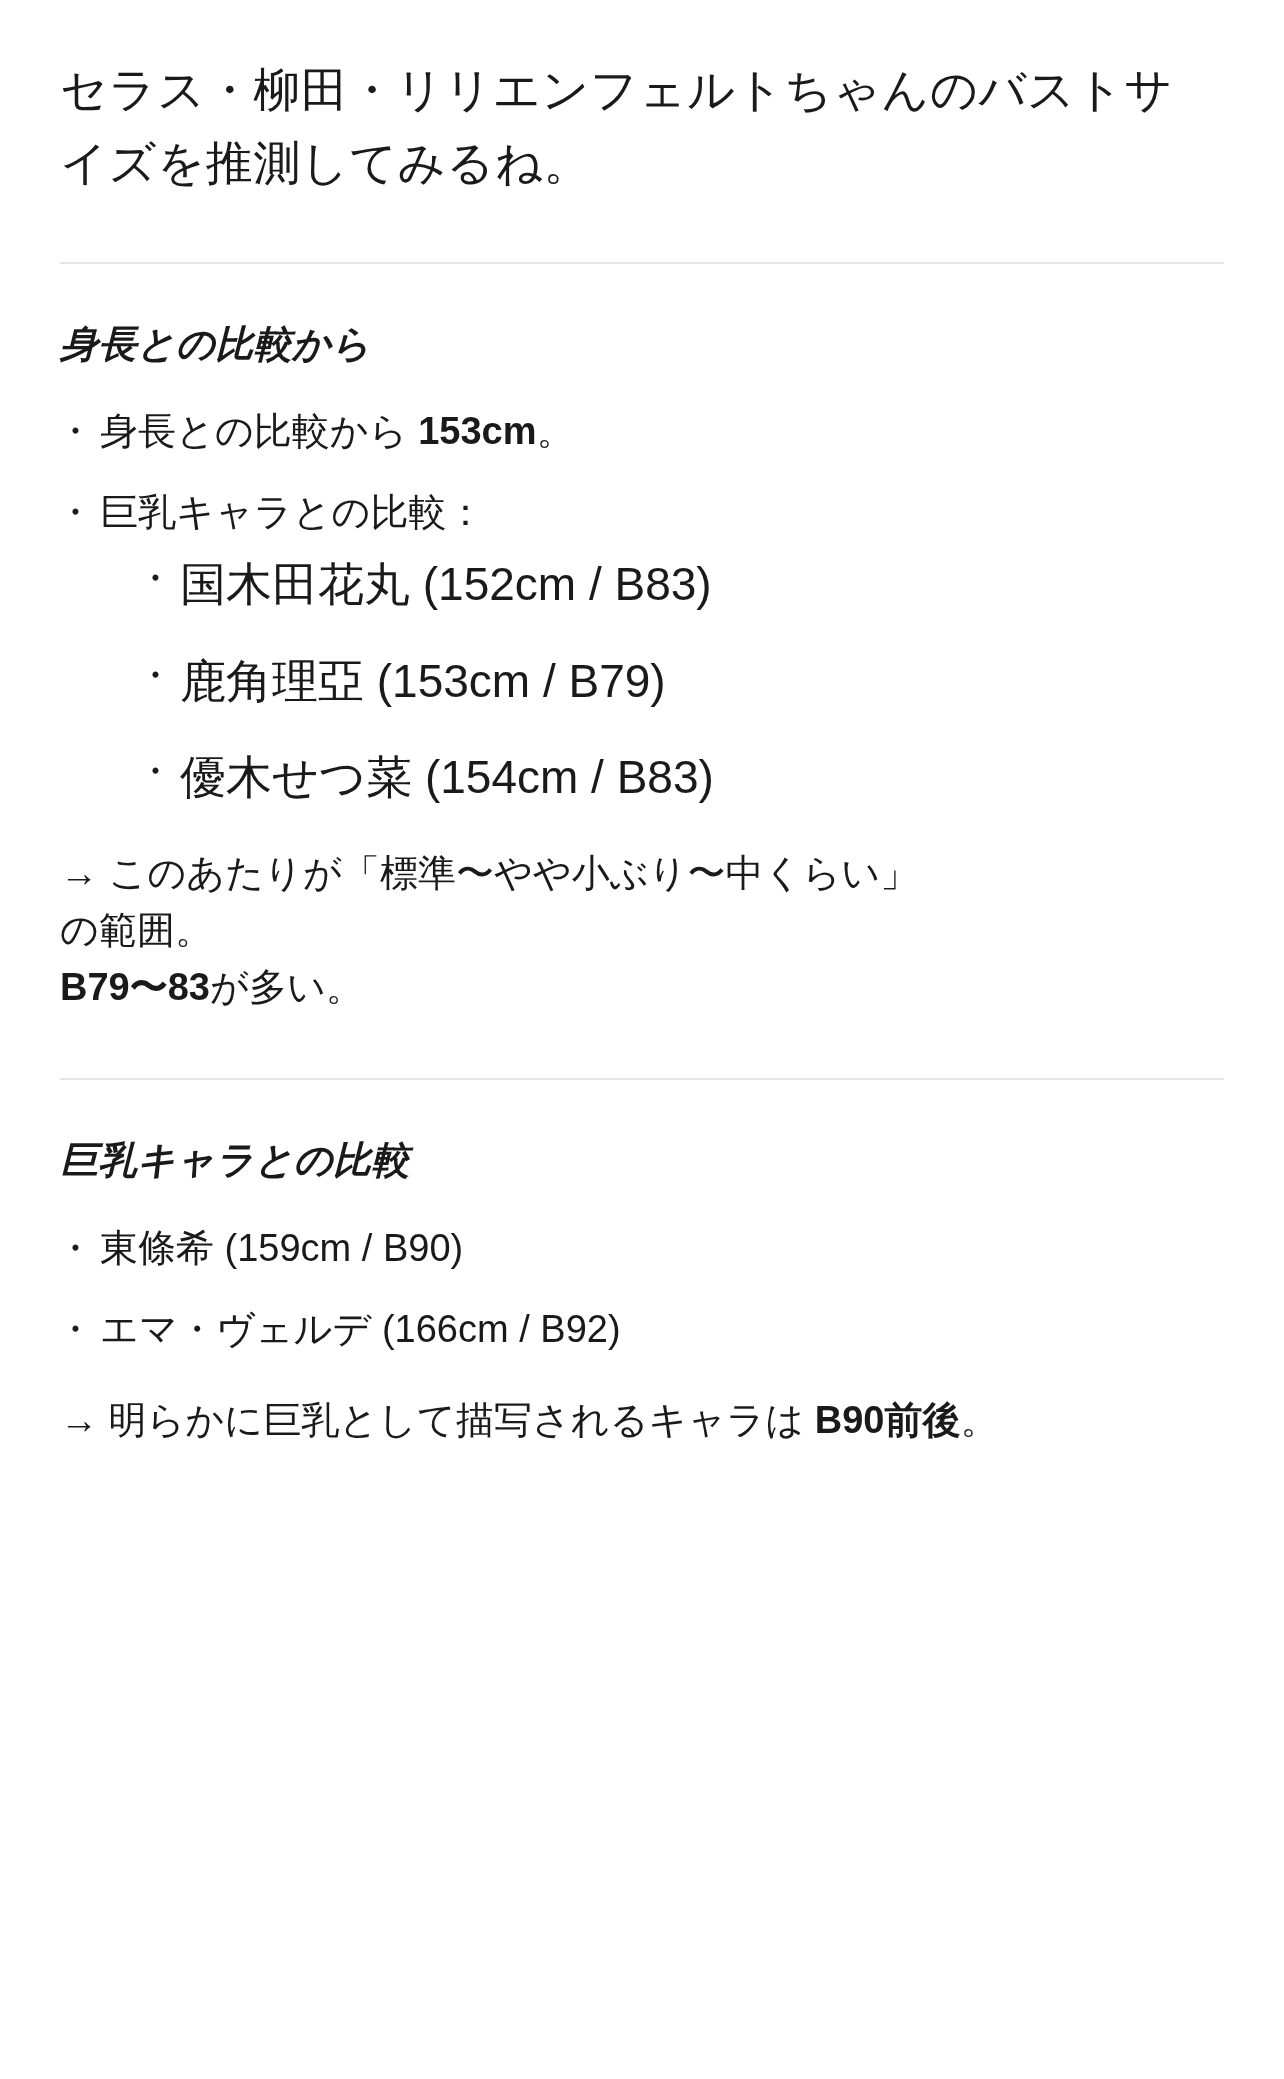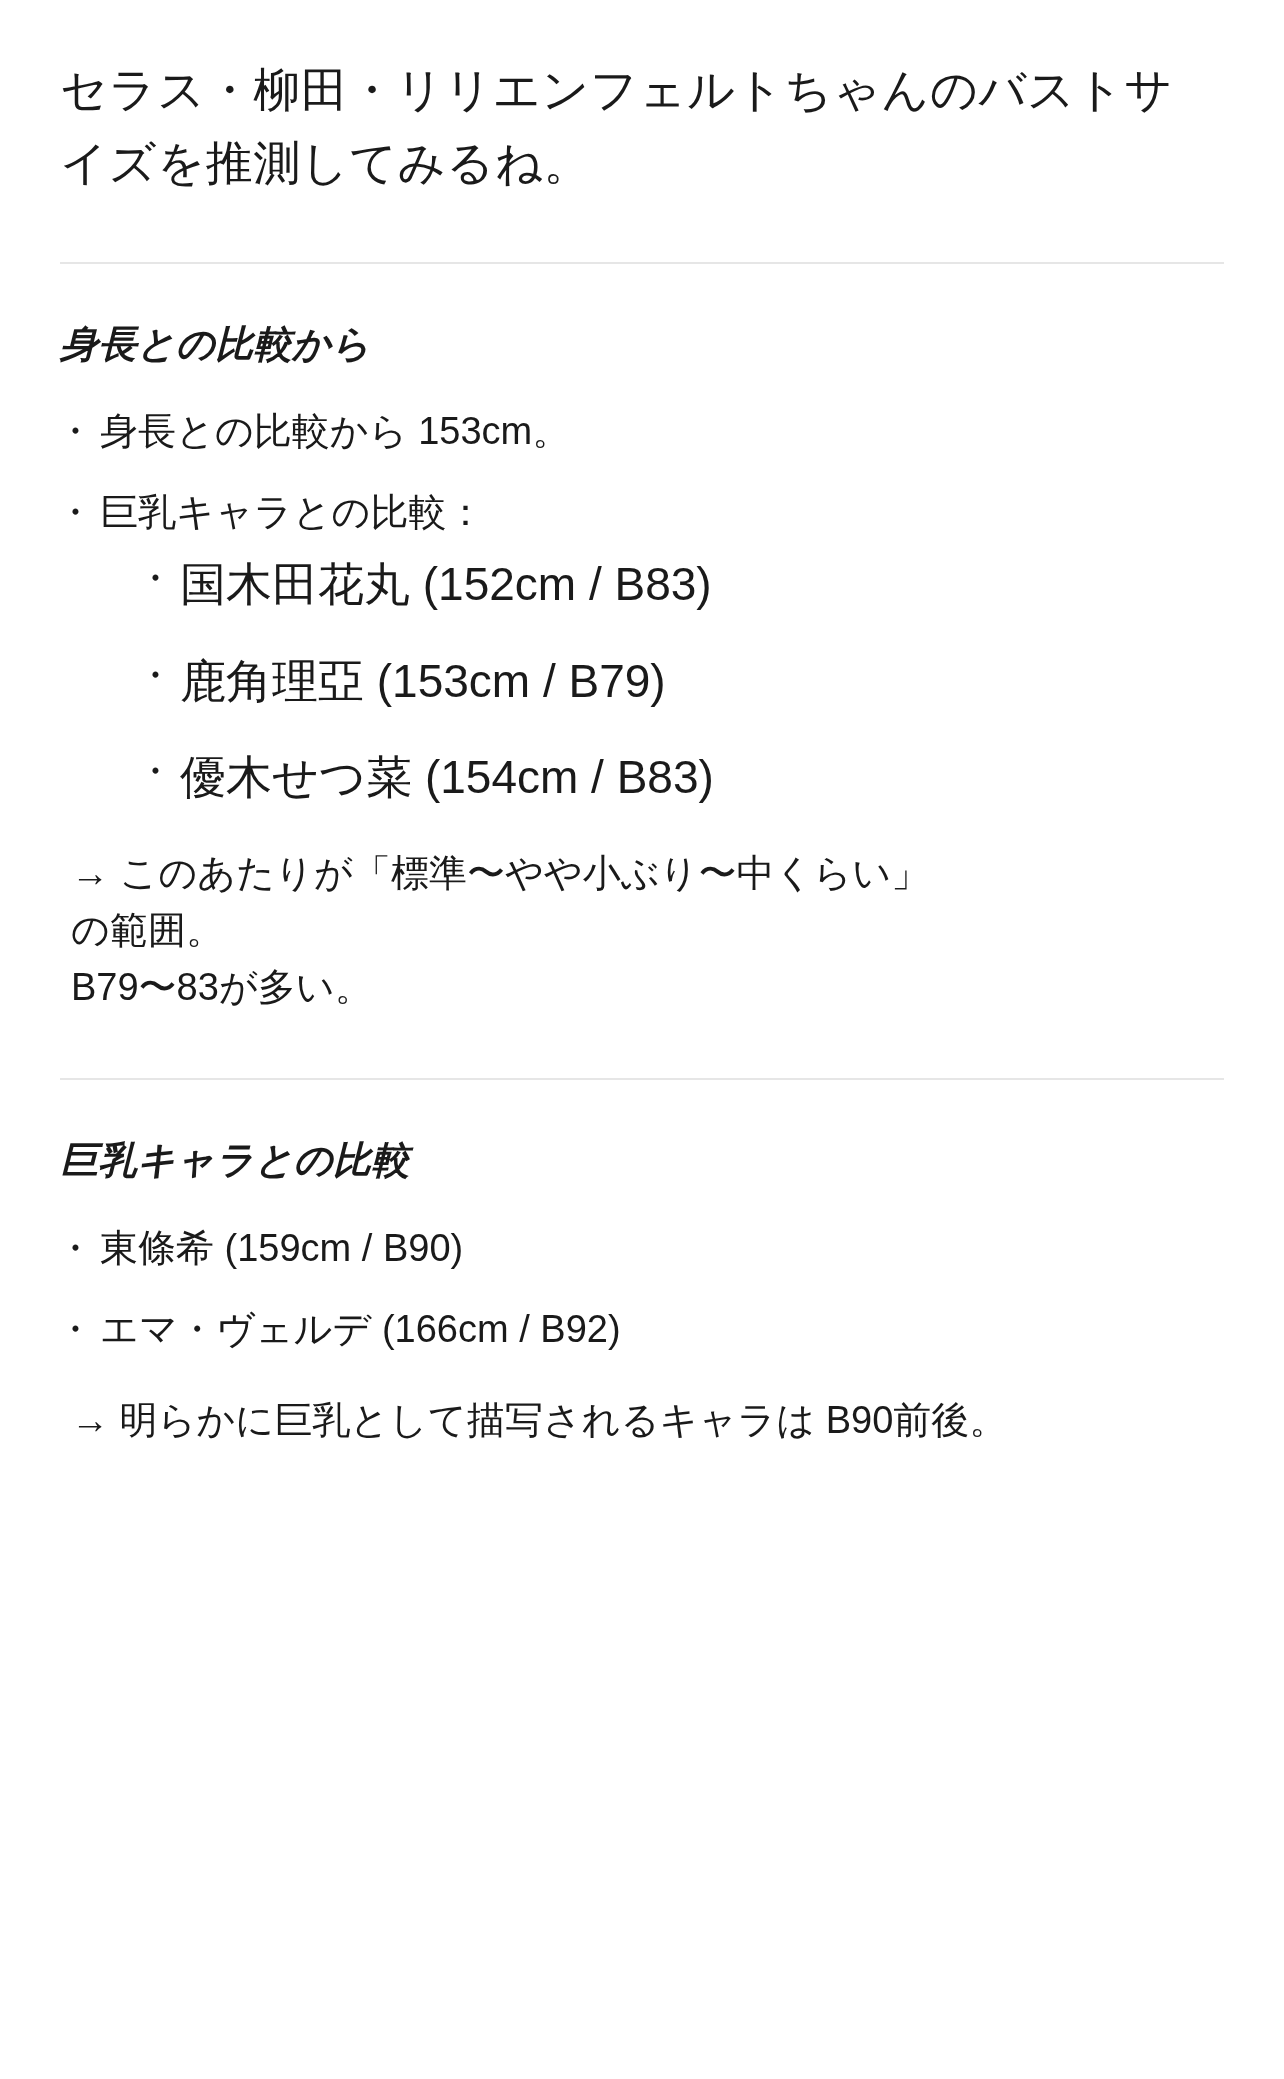--- a/index.html
+++ b/index.html
@@ -76,25 +76,25 @@
     content: "・";
     position: absolute;
     left: -2px;
     top: 0;
     font-size: 38px;
     line-height: 1.45;
   }
   .para {
     font-size: 38px;
     line-height: 1.5;
-    margin: 34px 0 0 11px;
+    margin: 34px 0 0 0;
     max-width: 1160px;
   }
   b, .b {
-    font-weight: normal;
+    font-weight: bold;
   }
   .nowrap { white-space: nowrap; }
 </style>
 </head>
 <body>
 
 <div class="page">
 
   <p class="intro">セラス・柳田・リリエンフェルトちゃんのバストサイズを推測してみるね。</p>
 

